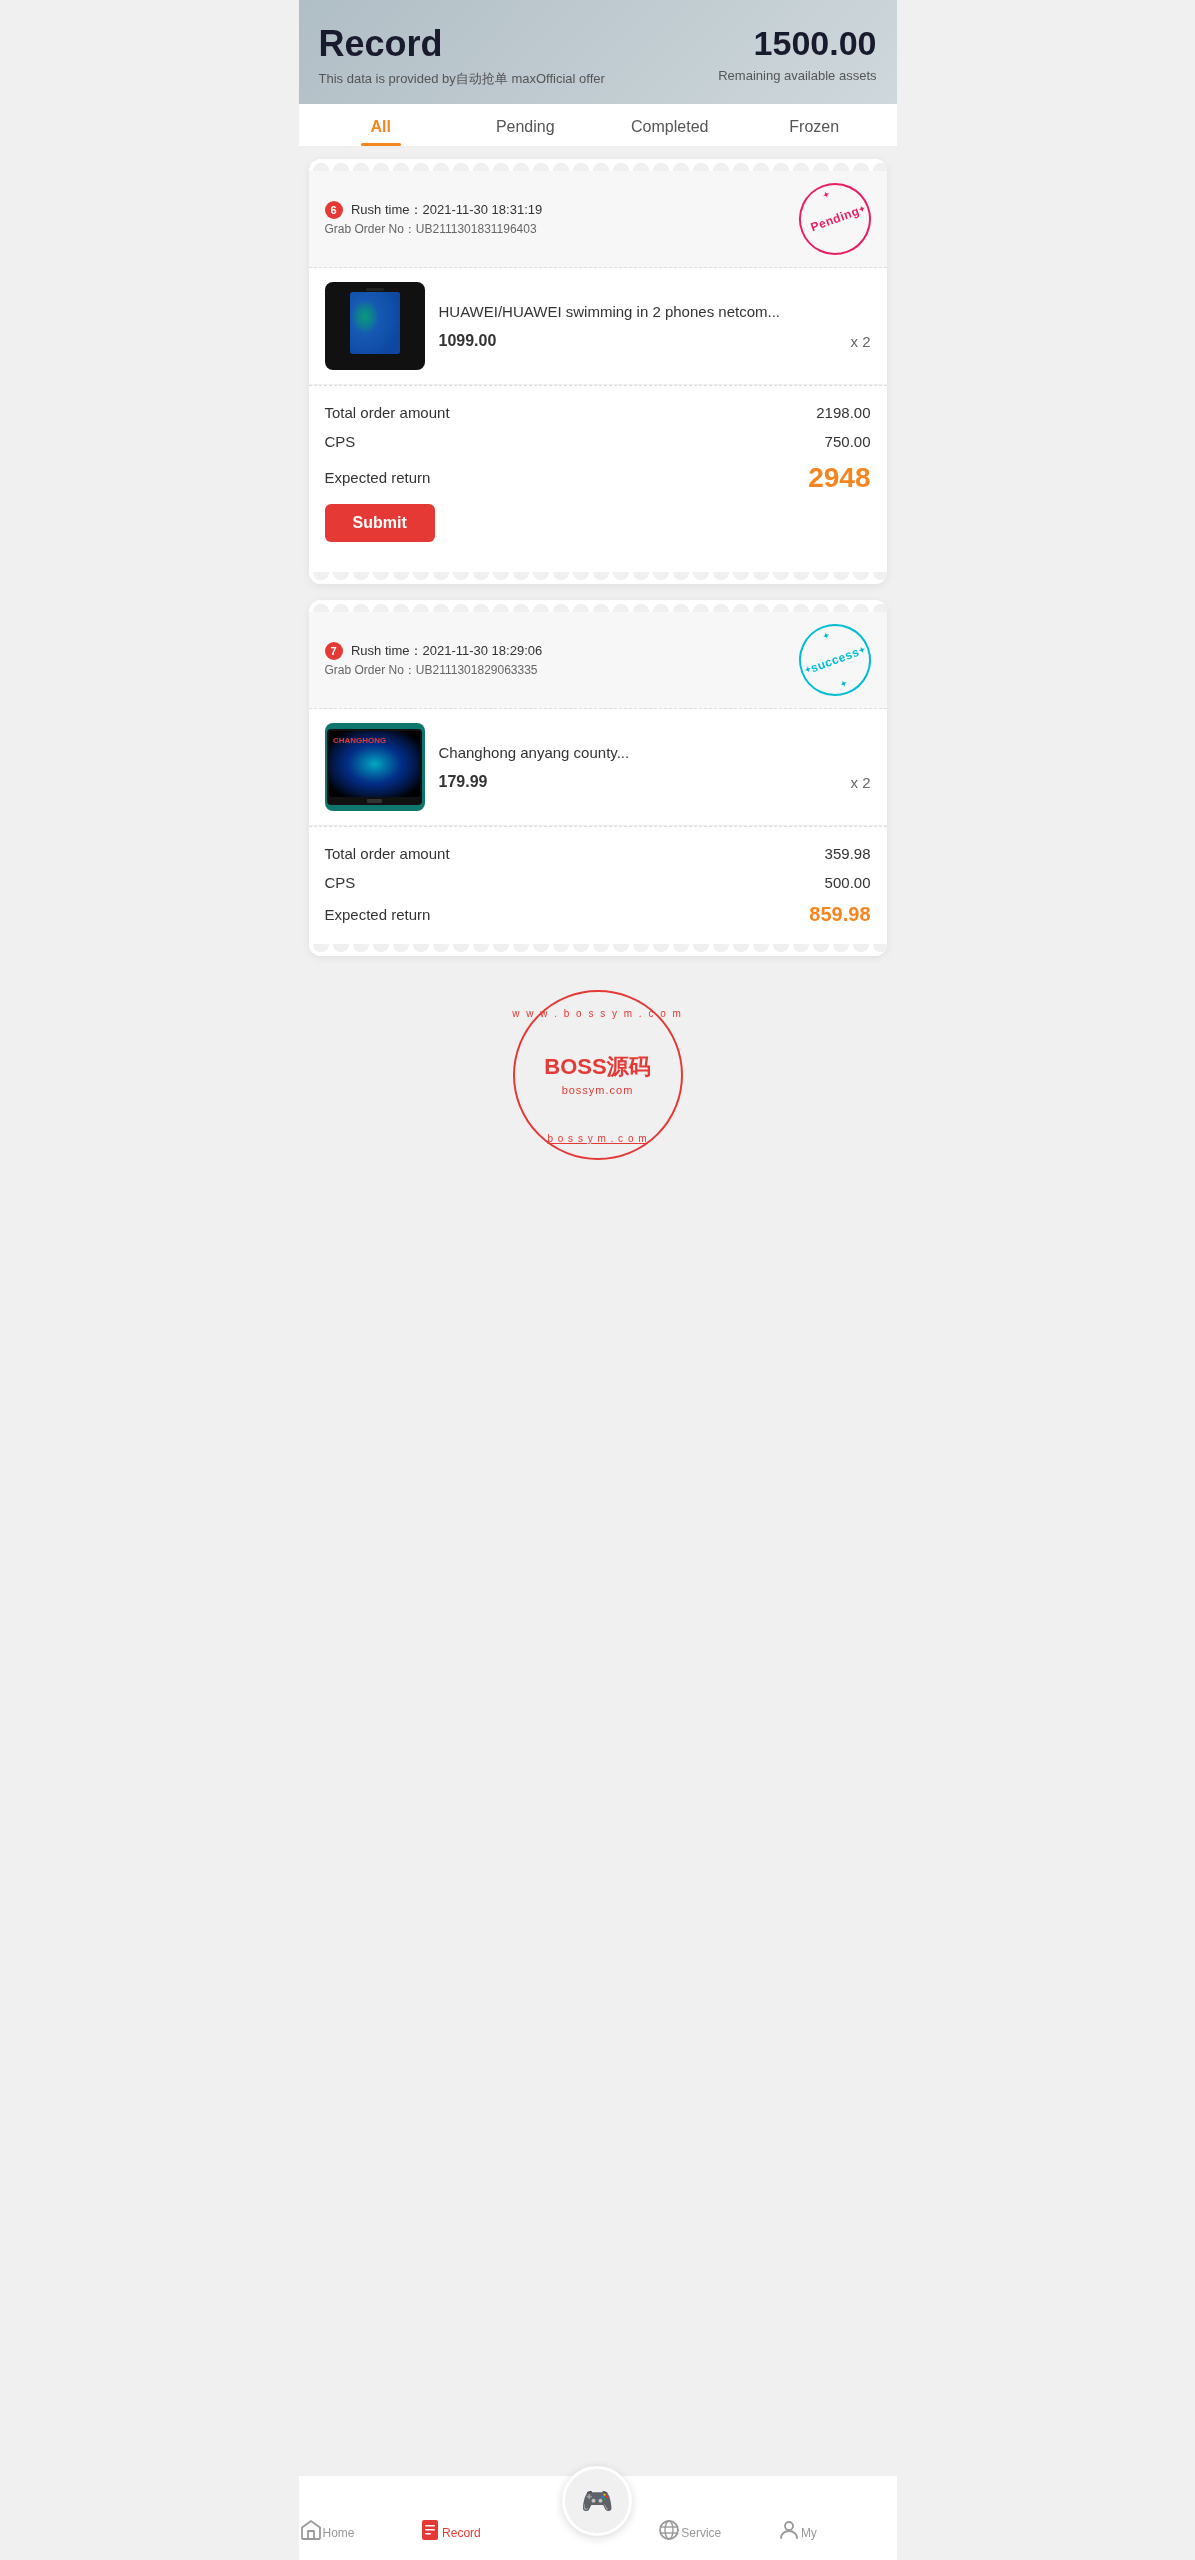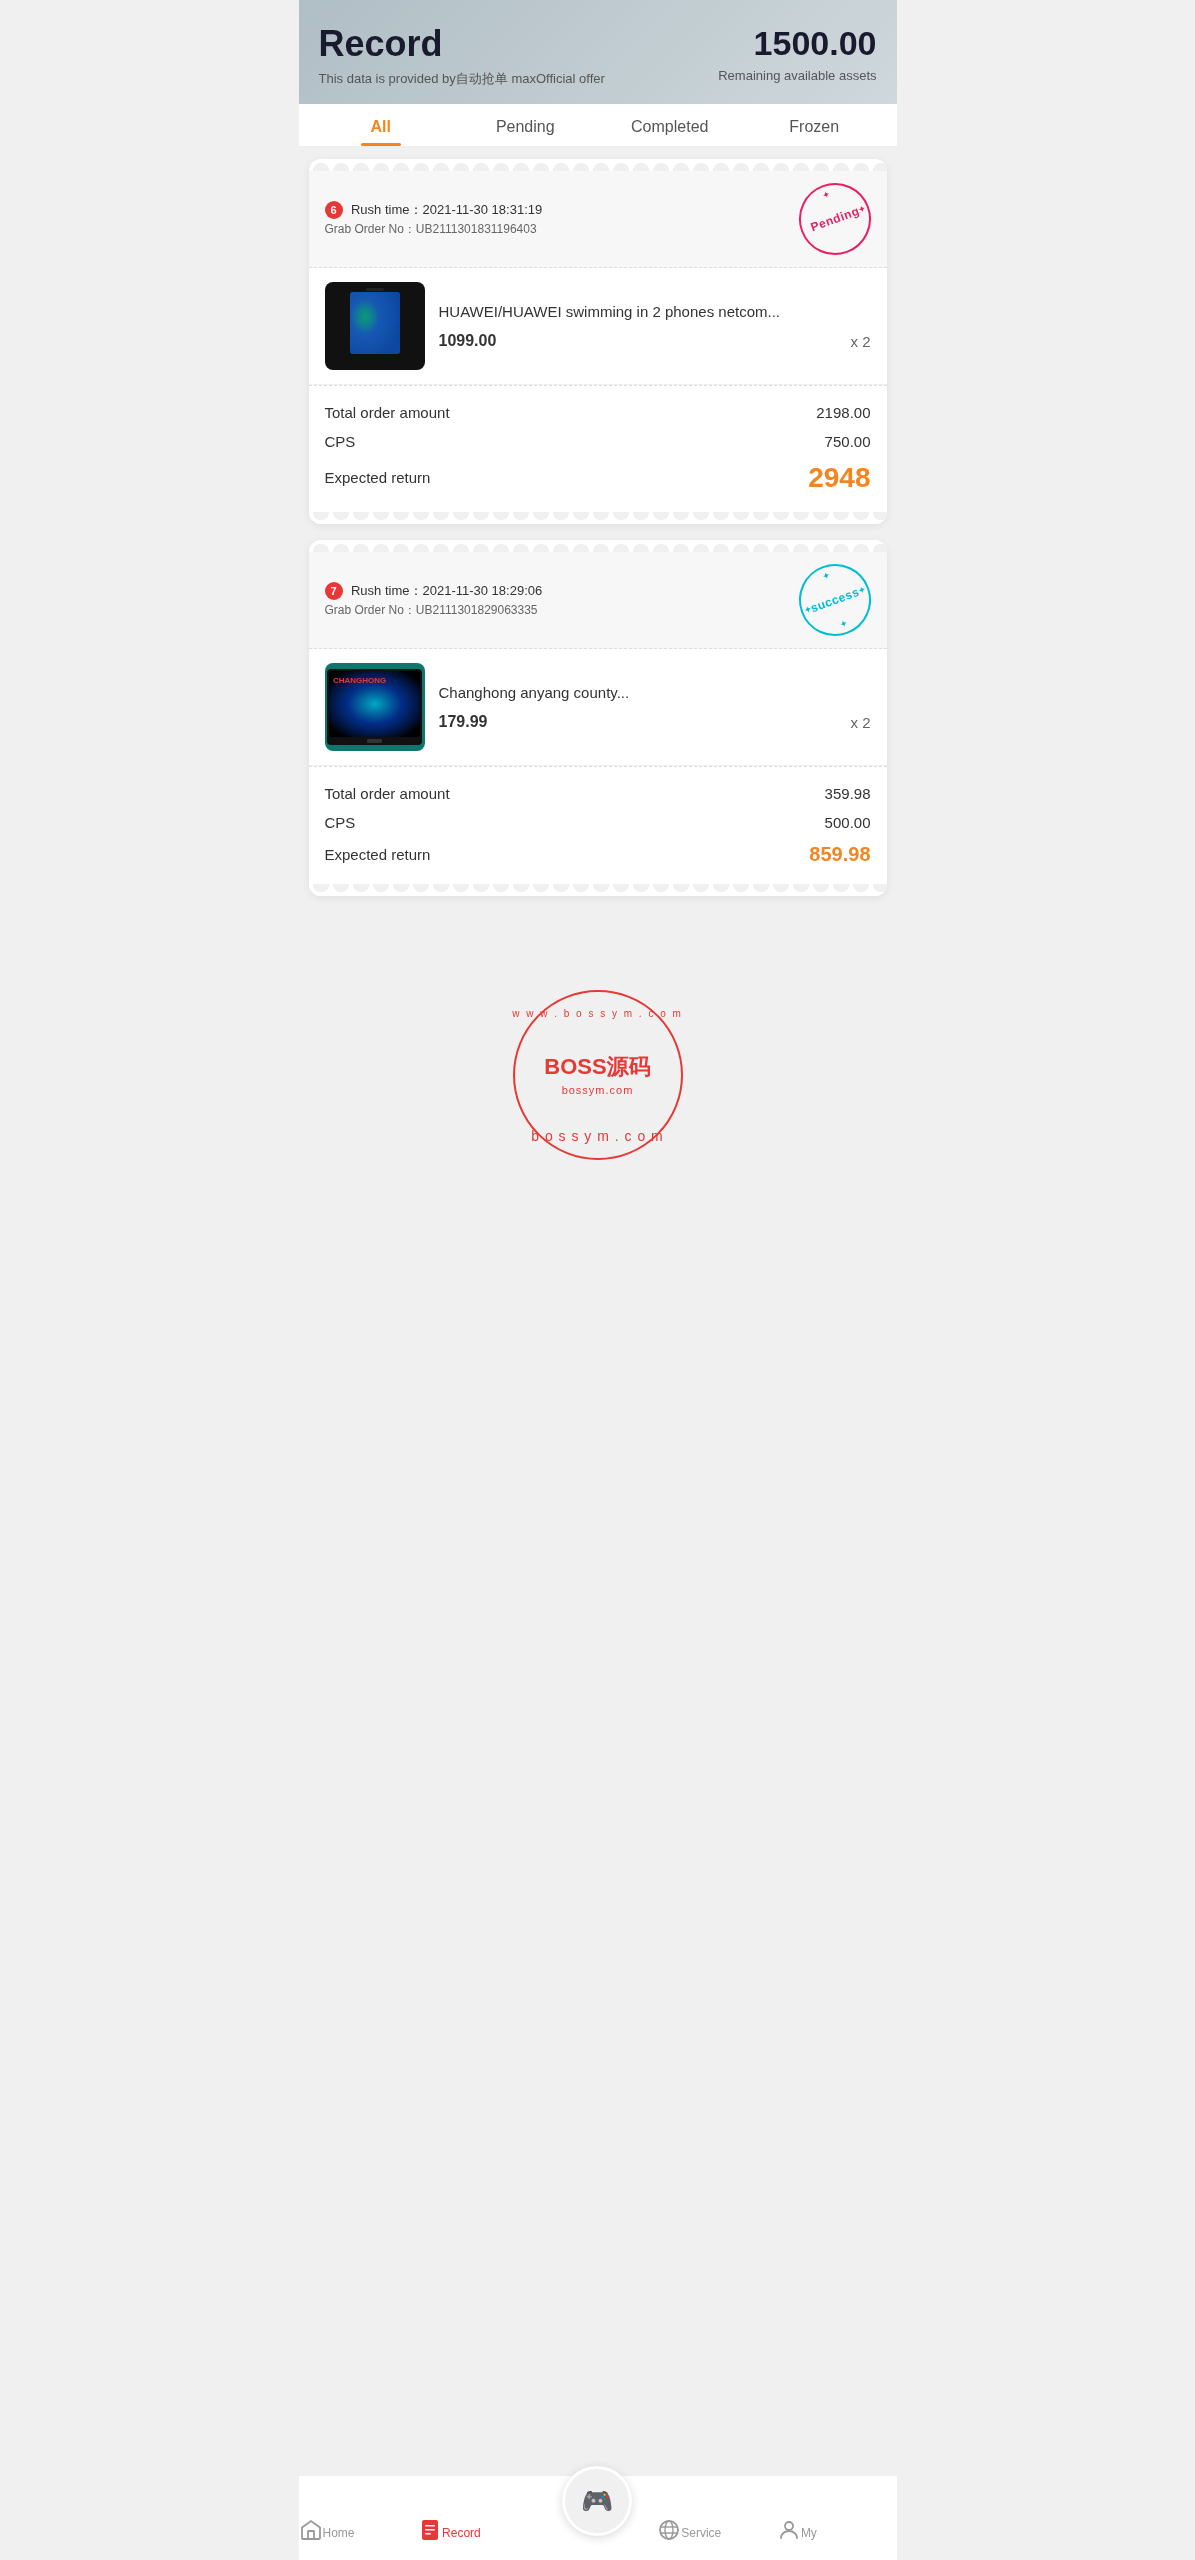--- a/index.html
+++ b/index.html
@@ -275,28 +275,29 @@
       text-align: center;
       line-height: 1.2;
     }
     .watermark-sub {
       font-size: 11px;
       color: #e53935;
       margin-top: 4px;
       letter-spacing: 1px;
     }
     .watermark-url-bottom {
-      font-size: 14px;
+      font-size: 10px;
       color: #e53935;
       letter-spacing: 1px;
       position: absolute;
       bottom: 14px;
       left: 50%;
       transform: translateX(-50%);
       white-space: nowrap;
+      text-decoration: underline;
     }
 
     
     .bottom-nav {
       position: fixed;
       bottom: 0;
       left: 50%;
       transform: translateX(-50%);
       width: 100%;
       max-width: 598px;
@@ -499,20 +500,23 @@
           <span class="detail-label">Total order amount</span>
           <span class="detail-value">2198.00</span>
         </div>
         <div class="detail-row">
           <span class="detail-label">CPS</span>
           <span class="detail-value">750.00</span>
         </div>
         <div class="detail-row">
           <span class="detail-label">Expected return</span>
           <span class="detail-value orange">2948</span>
+        </div>
+        <div style="position:relative; height: 60px;">
+          <button class="submit-btn">Submit</button>
         </div>
       </div>
 
       <div class="stamp-edge-bottom"></div>
     </div>
 
     <div class="orders-card">
 
       <div class="stamp-edge-top"></div>
 

